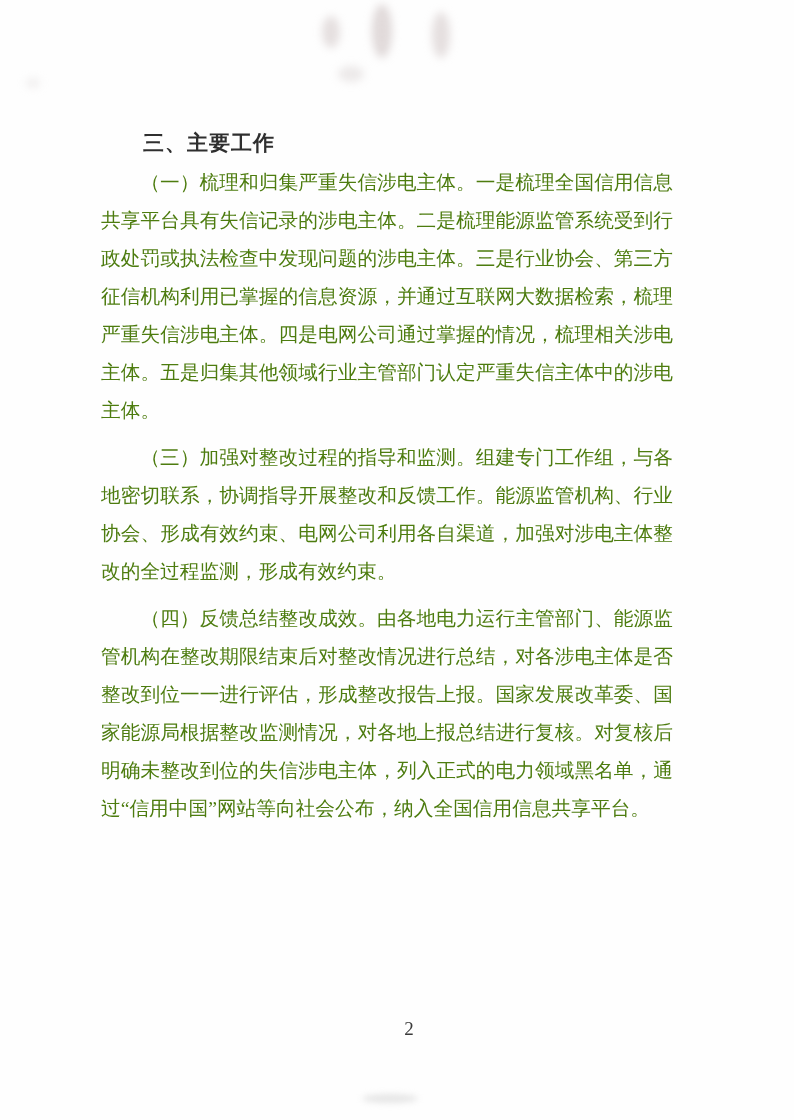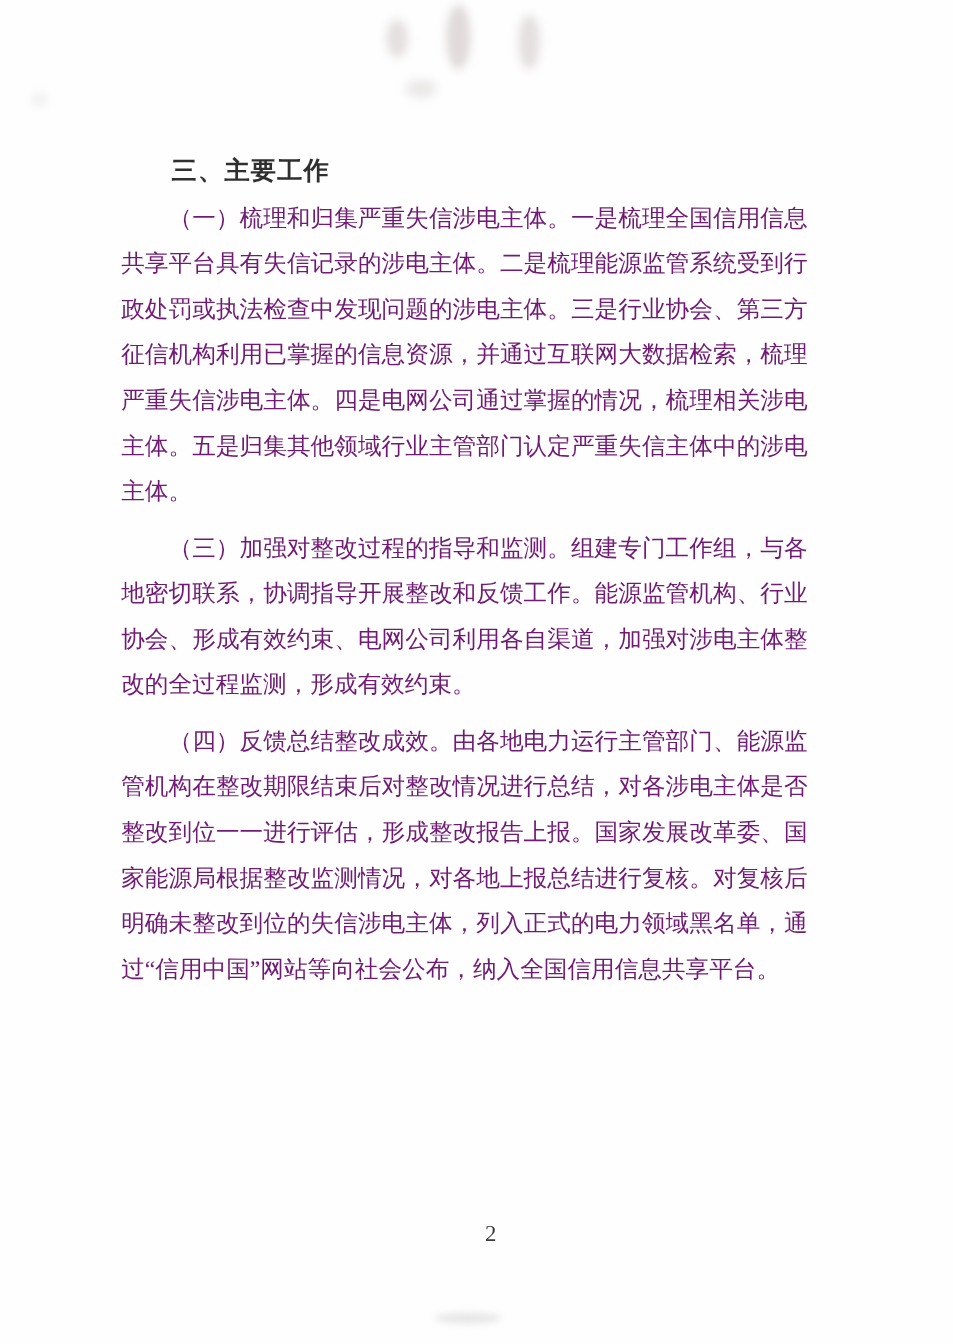--- a/index.html
+++ b/index.html
@@ -46,21 +46,21 @@
     letter-spacing: 1px;
   }
 
   .para {
     margin: 0 0 9px 0;
     font-size: 19.7px;
     line-height: 38px;
     text-indent: 2em;
     text-align: justify;
     text-justify: inter-character;
-    color: #701a75;
+    color: #4d7c0f;
   }
   .para:last-child { margin-bottom: 0; }
 
   .pageno {
     position: absolute;
     left: 0;
     top: 1018px;
     width: 100%;
     padding-left: 24px;
     box-sizing: border-box;

